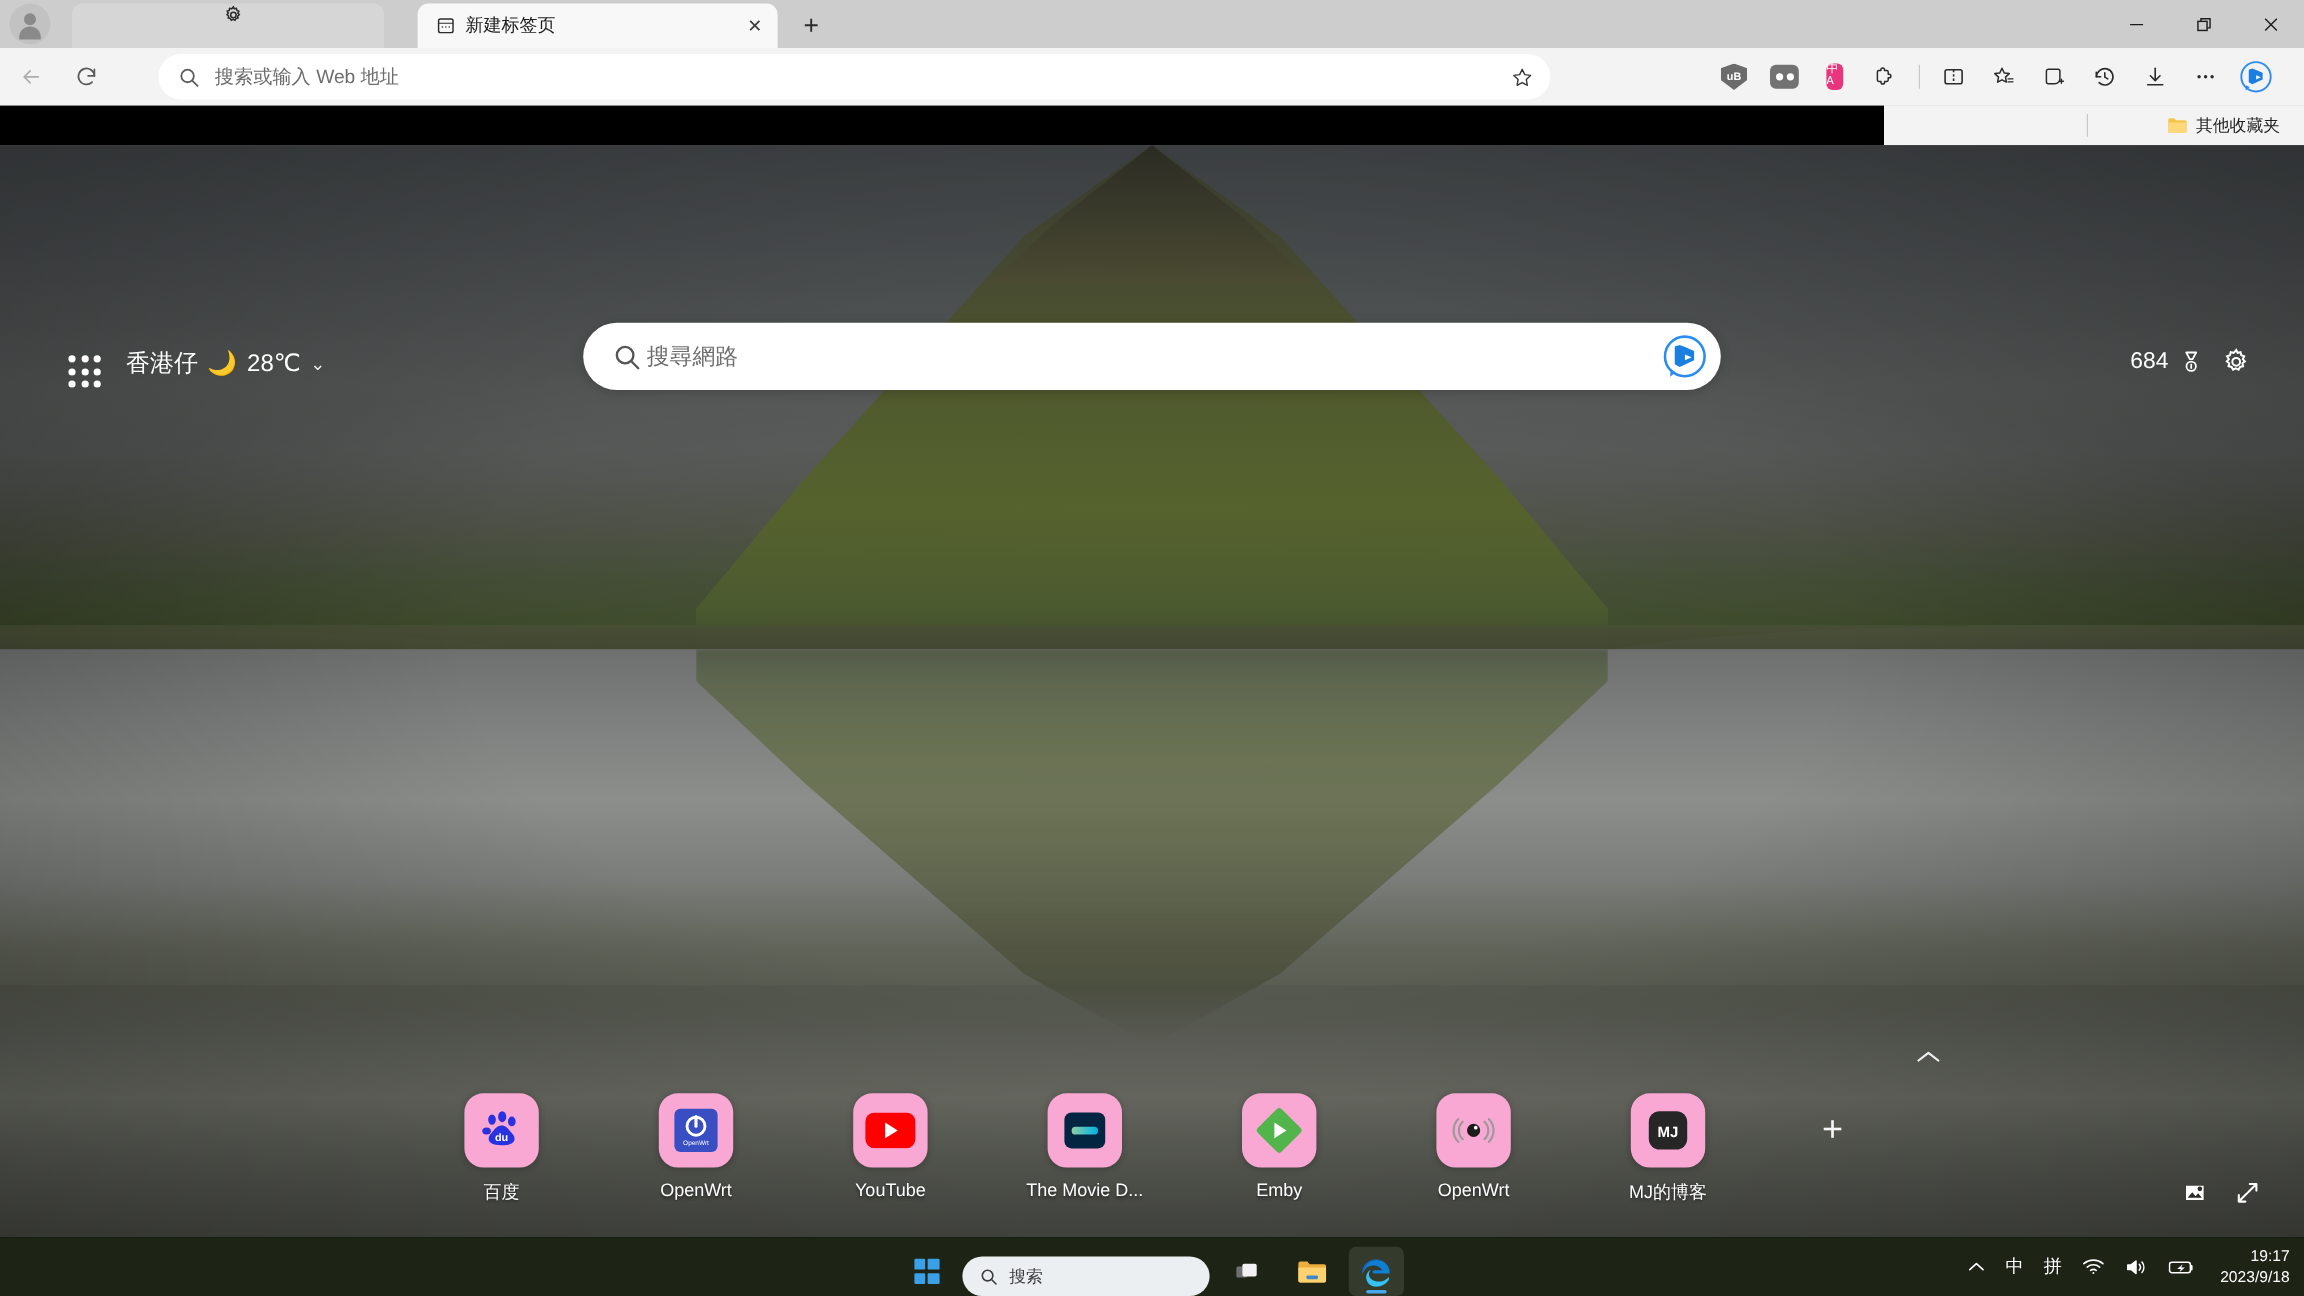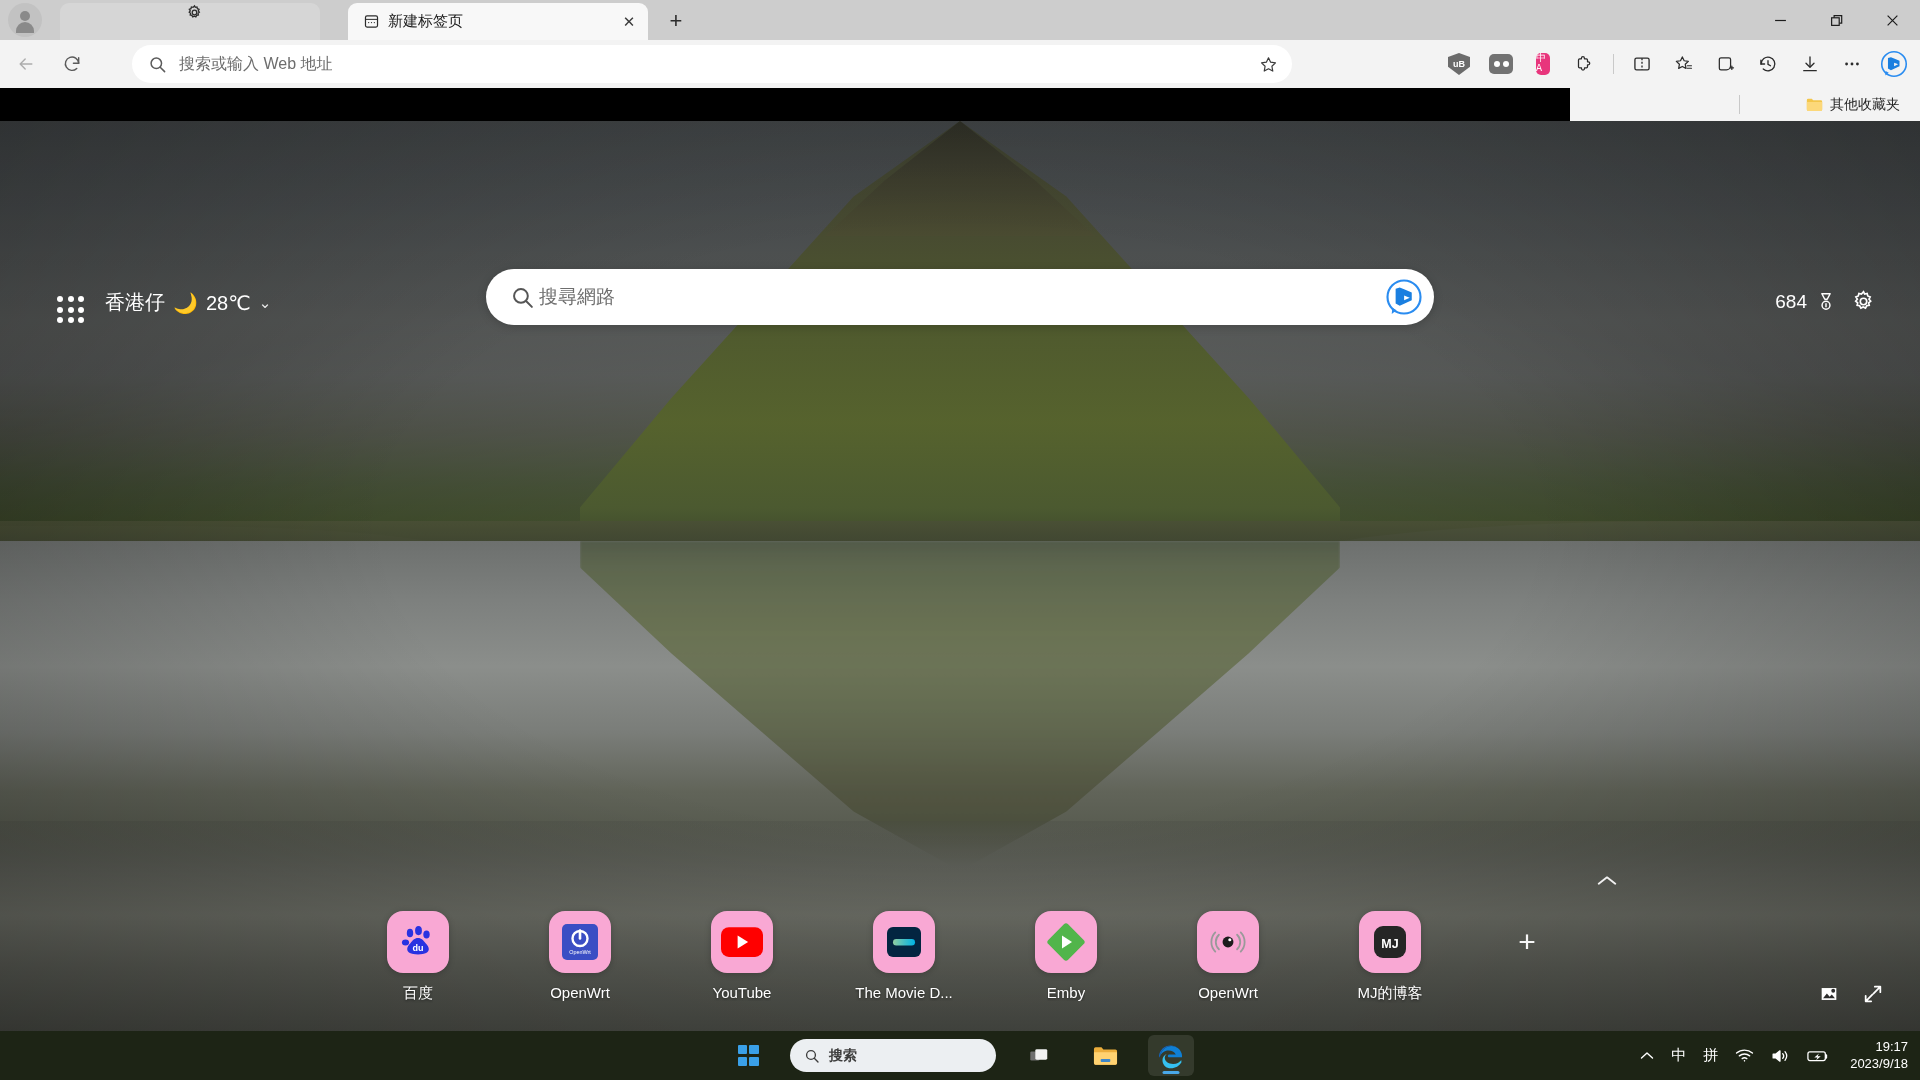--- a/index.html
+++ b/index.html
@@ -40,21 +40,21 @@
   .navbar { position:absolute; left:0; top:40px; width:1920px; height:48px; background:#f3f3f3; display:flex; align-items:center; }
   .navbtn { width:40px; height:36px; margin-left:6px; display:flex; align-items:center; justify-content:center; color:#5a5a5a; border-radius:5px; }
   .navbtn.back { color: #adadad; }
   .omnibox {
     position:absolute; left:132px; top:45px; width:1160px; height:38px; background:#fff;
     border-radius: 19px; display:flex; align-items:center; padding: 0 8px 0 16px; gap: 12px;
   }
   .omnibox .ph { font-size: 16px; color:#6d6d6d; flex:1; }
   .omni-star { width:32px;height:32px;display:flex;align-items:center;justify-content:center;color:#3a3a3a; }
 
-  .toolbar-right { position:absolute; right:6px; top:44px; display:flex; align-items:center; gap:2px; }
+  .toolbar-right { position:absolute; right:20px; top:44px; display:flex; align-items:center; gap:2px; }
   .tbtn { width:40px; height:40px; display:flex; align-items:center; justify-content:center; border-radius:5px; color:#2b2b2b; }
   .tsep { width:1px; height:20px; background:#c9c9c9; margin:0 6px; }
 
   .ublock { width:22px;height:22px;background:#6b6b6b; -webkit-clip-path: polygon(50% 0,100% 18%,100% 62%,50% 100%,0 62%,0 18%); clip-path: polygon(50% 0,100% 18%,100% 62%,50% 100%,0 62%,0 18%); display:flex;align-items:center;justify-content:center;color:#fff;font-size:9px;font-weight:bold; }
   .ext-grey { width:24px;height:20px;background:#727272;border-radius:5px; display:flex;align-items:center;justify-content:center;gap:3px; }
   .ext-grey i { width:6px;height:6px;border-radius:50%;background:#fff;display:block; }
   .ext-pink { width:14px;height:22px;background:#e8357c;border-radius:5px; color:#fff;font-size:10px; display:flex;align-items:center;justify-content:center;line-height:1; font-family:Liberation Mono, monospace; }
 
   .bookmarks { position:absolute; left:0; top:88px; width:1920px; height:33px; background:#f3f3f3; }
   .bm-blackstrip { position:absolute; left:0; top:0; width:1570px; height:33px; background:#000; }
@@ -128,21 +128,21 @@
   .tile { width:110px; display:flex; flex-direction:column; align-items:center; gap:11px; }
   .tile-icon { width:62px; height:62px; border-radius:16px; background:#f9a8d4; display:flex; align-items:center; justify-content:center; box-shadow:0 1px 6px rgba(0,0,0,.22); overflow:hidden; }
   .tile-label { font-size:15px; color:#fff; white-space:nowrap; text-shadow:0 1px 3px rgba(0,0,0,.6); max-width:118px; overflow:hidden; text-overflow:ellipsis; }
   .addtile { width:60px; height:62px; display:flex; align-items:center; justify-content:center; color:#fff; font-size:30px; font-weight:200; opacity:.95; }
   .collapse-chev { position:absolute; left:1596px; top:753px; color:#fff; font-size:17px; opacity:.92; }
 
   .ntp-bottom-right { position:absolute; right:36px; bottom:26px; display:flex; align-items:center; gap:22px; color:#fff; }
 
   
   .taskbar { position:absolute; left:0; bottom:0; width:1920px; height:49px; background:#1d2415; }
-  .tb-center { position:absolute; left:50%; transform:translateX(-50%); top:0; height:49px; display:flex; align-items:center; gap:20px;font-weight:bold; }
+  .tb-center { position:absolute; left:50%; transform:translateX(-50%); top:0; height:49px; display:flex; align-items:flex-end; gap:8px; }
   .tb-btn { width:44px; height:41px; display:flex; align-items:center; justify-content:center; border-radius:6px; }
   .win-logo { width:21px; height:21px; display:grid; grid-template-columns:1fr 1fr; grid-template-rows:1fr 1fr; gap:2.5px; }
   .win-logo i { background:#3aa0e8; display:block; border-radius:1px; }
   .tb-search { width:206px; height:33px; border-radius:17px; background:#eceff2; display:flex; align-items:center; gap:9px; padding:0 14px; }
   .tb-search .ph { font-size:14px; color:#3d3d3d; }
   .tb-app { width:46px; height:41px; display:flex; align-items:center; justify-content:center; position:relative; border-radius:6px; }
   .tb-app.active { background: rgba(255,255,255,0.10); }
   .tb-app.active::after { content:""; position:absolute; bottom:2px; left:50%; transform:translateX(-50%); width:17px; height:3px; border-radius:2px; background:#49a8e8; }
 
   .tray { position:absolute; right:12px; top:0; height:49px; display:flex; align-items:center; gap:17px; color:#fff; }

